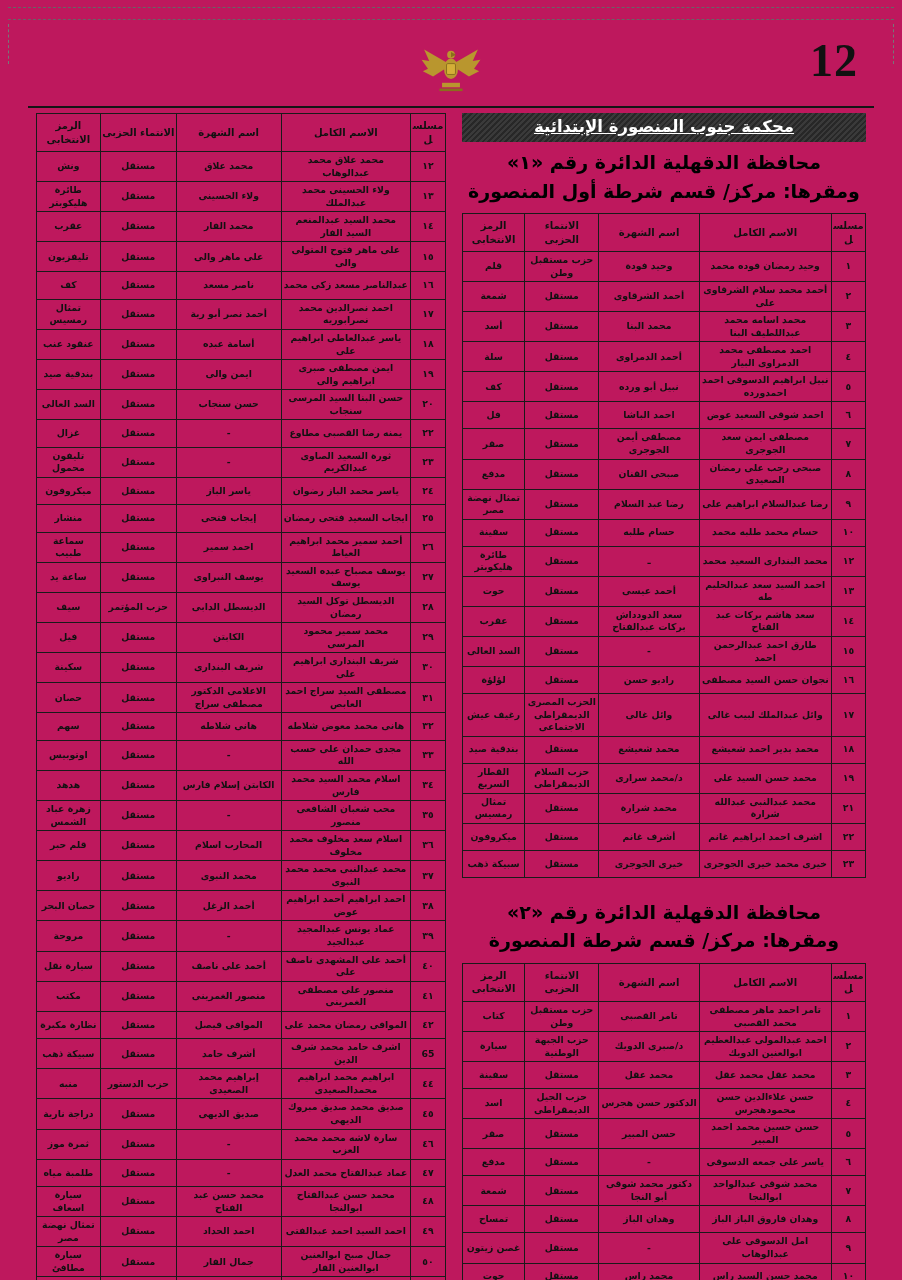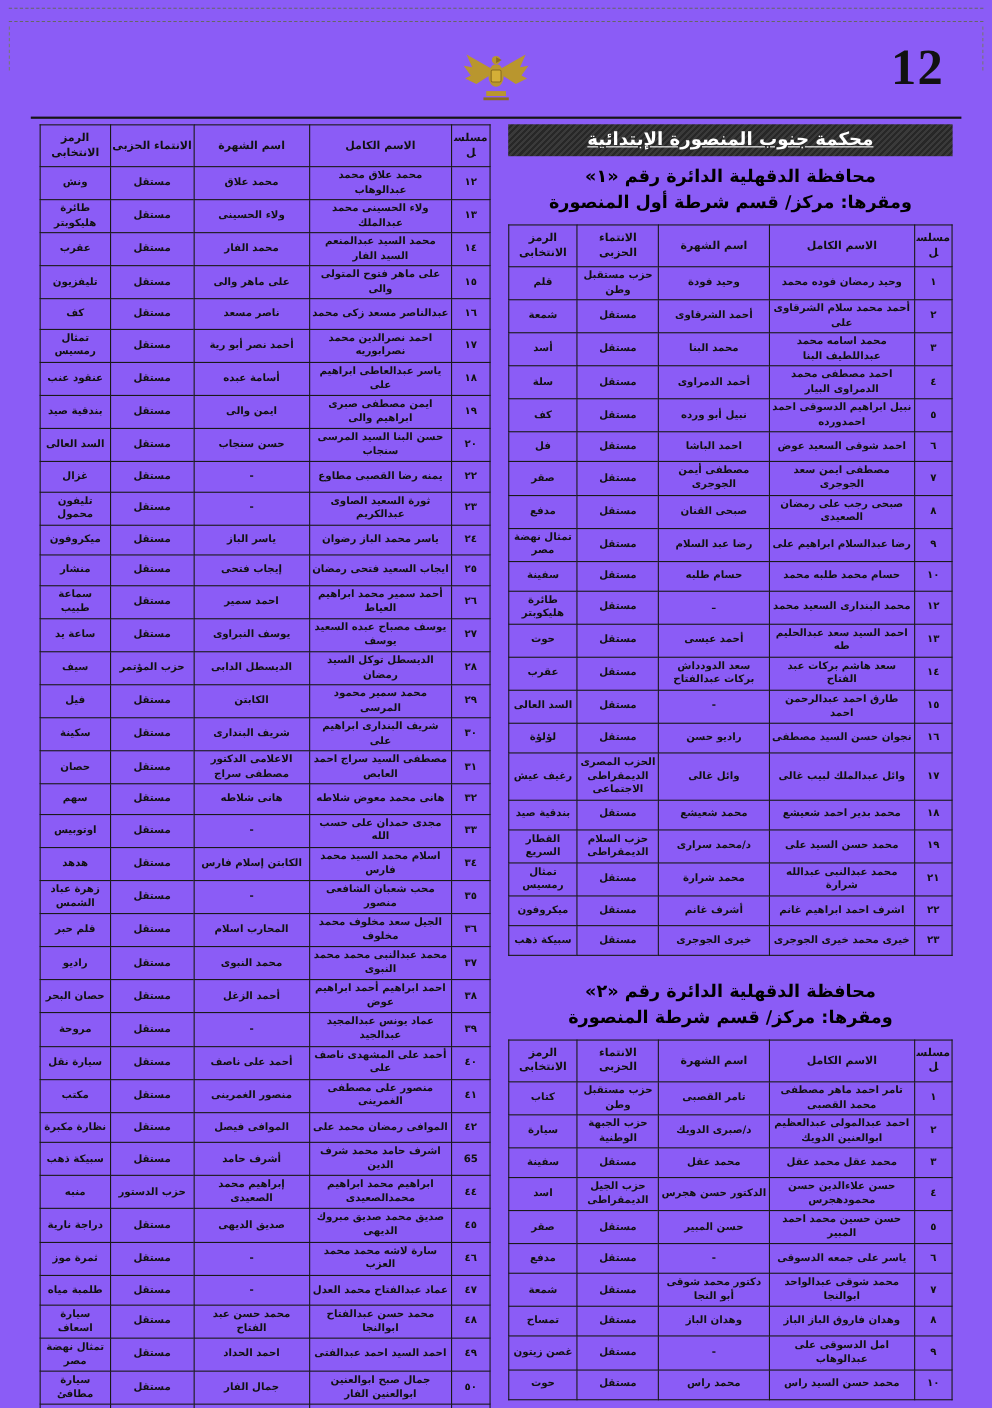--- a/index.html
+++ b/index.html
@@ -1,18 +1,18 @@
 <!DOCTYPE html>
 <html lang="ar" dir="rtl"><head>
 <meta charset="utf-8">
 <style>
   * { margin:0; padding:0; box-sizing:border-box; }
   html,body { background:#ffffff; }
   body { font-family:"DejaVu Sans", sans-serif; color:#111; }
-  .page { position:relative; width:902px; height:1280px; background:#8b5cf6; margin:0 auto; overflow:hidden; }
+  .page { position:relative; width:902px; height:1280px; background:#be185d; margin:0 auto; overflow:hidden; }
 
   .cutline { position:absolute; left:8px; right:8px; border-top:1px dashed #666; height:0; }
   .cut1 { top:7px; }
   .cut2 { top:19px; }
   .edge-dash { position:absolute; top:24px; height:40px; border-left:1px dashed #777; width:0; }
   .edge-left { left:8px; }
   .edge-right { right:8px; }
 
   .masthead { position:absolute; top:34px; left:0; right:0; height:72px; }
   .emblem { position:absolute; left:50%; transform:translateX(-50%); top:8px; }
@@ -23,21 +23,21 @@
   .content { position:absolute; top:113px; right:36px; left:36px; display:flex; gap:16px;
              direction:rtl; align-items:flex-start; }
   .col-districts { width:404px; flex:0 0 404px; }
   .col-cont { flex:1; }
 
   .banner { background:#2e2e2e;
             background-image:repeating-linear-gradient(135deg, rgba(255,255,255,0.06) 0 2px, rgba(0,0,0,0.15) 2px 4px);
             color:#fff; text-align:center; font-weight:bold; font-size:16.5px;
             padding:4px 0 6px; margin-bottom:6px;text-decoration:underline; }
 
-  .district-title { text-align:center; font-weight:800; font-size:16px; line-height:1.5;
+  .district-title { text-align:center; font-weight:800; font-size:19px; line-height:1.5;
                     margin:4px 0 8px; color:#000; }
   .district-title .l2 { display:block; }
   .title-2 { margin-top:20px; }
 
   table.ctable { width:100%; border-collapse:collapse; direction:rtl; table-layout:fixed; }
   .ctable th, .ctable td { border:1px solid #1a1a1a; text-align:center; vertical-align:middle;
                            padding:2px 2px; font-weight:bold; line-height:1.35;
                            word-wrap:break-word; overflow-wrap:break-word; }
   .ctable th { font-size:10px; padding:5px 1px; }
   .ctable td { font-size:9.3px; height:27px; }
@@ -565,21 +565,21 @@
             <tr>
               <td>٣٥</td>
               <td>محب شعبان الشافعى منصور</td>
               <td>-</td>
               <td>مستقل</td>
               <td>زهرة عباد الشمس</td>
             </tr>
 
             <tr>
               <td>٣٦</td>
-              <td>الجيل سعد مخلوف محمد مخلوف</td>
+              <td>اسلام سعد مخلوف محمد مخلوف</td>
               <td>المحارب اسلام</td>
               <td>مستقل</td>
               <td>قلم حبر</td>
             </tr>
 
             <tr>
               <td>٣٧</td>
               <td>محمد عبدالنبى محمد محمد النبوى</td>
               <td>محمد النبوى</td>
               <td>مستقل</td>

